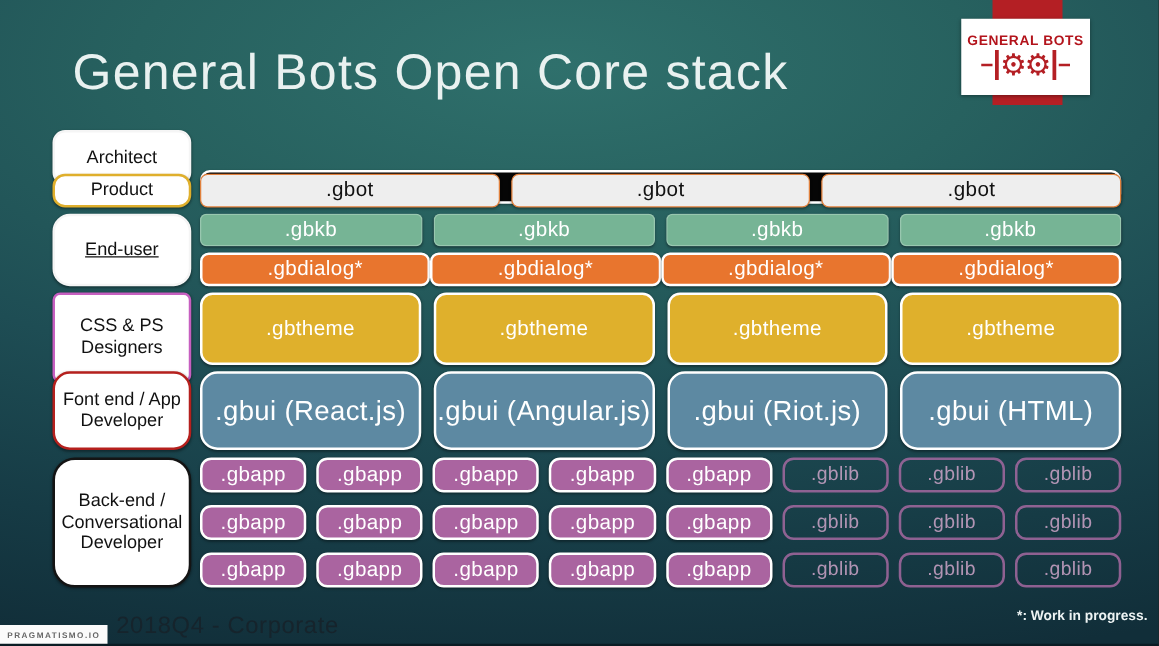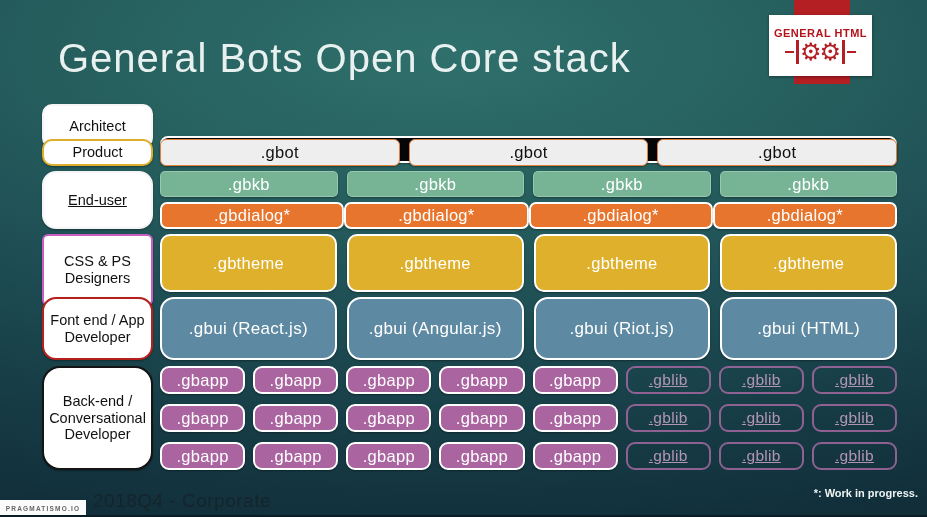--- a/index.html
+++ b/index.html
@@ -55,28 +55,28 @@
   .gbai{background:#060606;border:2px solid #fff;border-radius:8px;}
   .row-gbot{top:139px;height:27px;gap:9px;}
   .gbot{background:#eeeeee;color:#111;border:1.5px solid #e0803c;border-radius:6px;}
   .row-gbkb{top:171px;height:26px;gap:9px;}
   .gbkb{background:#76b495;border:1px solid rgba(255,255,255,.25);border-radius:5px;}
   .row-gbdialog{top:202px;height:27px;gap:0;}
   .gbdialog{background:#e8752e;border:2px solid #fff;border-radius:7px;}
   .row-gbtheme{top:234px;height:58px;gap:10px;}
   .gbtheme{background:#dfb02c;border:2px solid #fff;border-radius:10px;}
   .row-gbui{top:297px;height:63px;gap:10px;}
-  .gbui{background:#5d89a2;border:2.5px solid #fff;border-radius:14px;font-size:17px;}
+  .gbui{background:#5d89a2;border:2.5px solid #fff;border-radius:14px;font-size:22px;}
   .row-apps{height:28px;gap:8px;}
   .row-apps1{top:366px;}
   .row-apps2{top:404px;}
   .row-apps3{top:442px;}
   .gbapp{background:#aa64a0;border:2.5px solid #fff;border-radius:9px;}
   .gblib{background:transparent;border:2px solid rgba(165,105,160,.85);border-radius:9px;
-         color:rgba(206,164,200,.85);font-size:15.5px;box-shadow:none;text-decoration:underline;}
+         color:rgba(206,164,200,.85);font-size:15.5px;box-shadow:none;}
 
   
   .brand-badge{
     position:absolute;left:0;top:500px;width:86px;height:16px;background:#fbfbfb;
     display:flex;align-items:center;justify-content:center;
     font-size:6.5px;color:#666;letter-spacing:1.2px;font-weight:bold;
   }
   .footer-caption{
     position:absolute;left:93px;top:490px;
     font-size:19px;font-weight:300;color:#16242c;letter-spacing:.5px;
@@ -88,21 +88,21 @@
 </style>
 </head>
 <body>
 
 <div class="slide">
 
   <h1 class="title">General Bots Open Core stack</h1>
 
   <div class="logo-stripe"></div>
   <div class="logo-card">
-    <div class="logo-name">GENERAL HTML</div>
+    <div class="logo-name">GENERAL BOTS</div>
     <div class="logo-gears">
       <span class="axle-h"></span>
       <span class="axle"></span>
       <span class="gear">⚙</span>
       <span class="gear">⚙</span>
       <span class="axle"></span>
       <span class="axle-h"></span>
     </div>
   </div>
 

